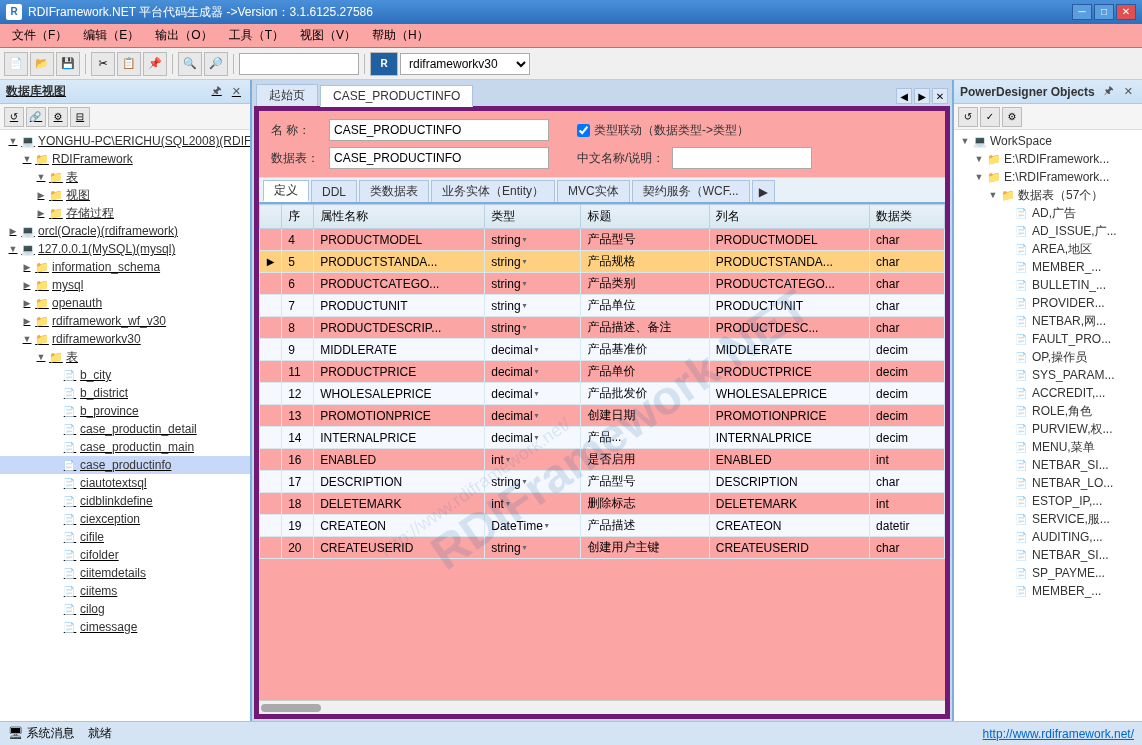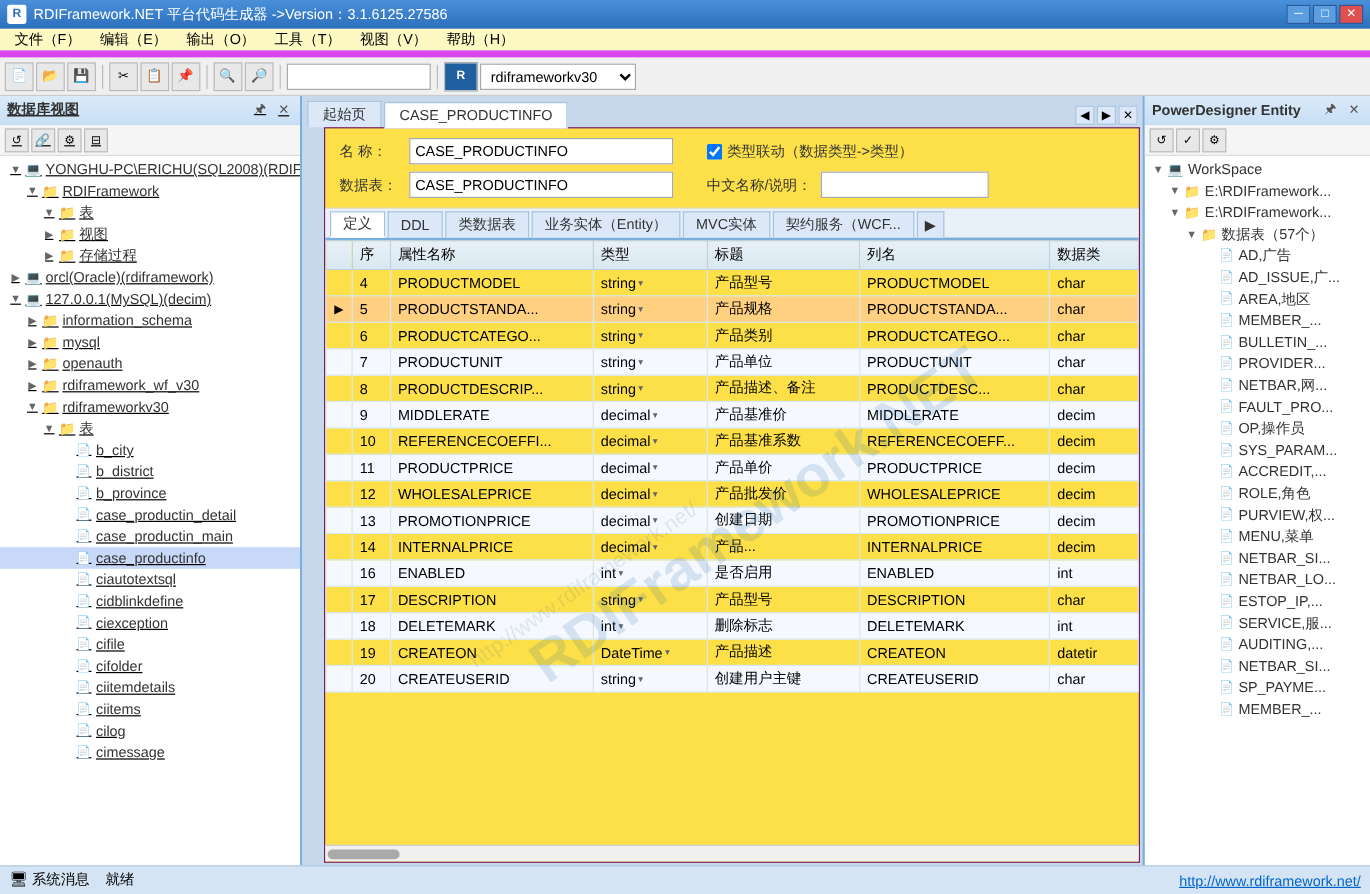--- a/index.html
+++ b/index.html
@@ -18,26 +18,26 @@
     .title-bar-icon { width: 16px; height: 16px; margin-right: 6px; background: #fff; border-radius: 2px; display: inline-block; font-size: 10px; text-align: center; line-height: 16px; color: #2c6fbd; font-weight: bold; }
     .title-bar-text { flex: 1; }
     .title-bar-buttons { display: flex; gap: 2px; }
     .title-btn { width: 20px; height: 16px; background: #5a9ee0; border: 1px solid #2c5a9e; color: white; font-size: 10px; cursor: pointer; text-align: center; line-height: 14px; }
     .title-btn.close { background: #e05050; }
     .title-btn.max { background: #5a9ee0; }
     .title-btn.min { background: #5a9ee0; }
 
     
     .menu-bar {
-      background: #fef9c3;
+      background: #fca5a5;
       height: 24px;
       display: flex;
       align-items: center;
       padding: 0 4px;
-      border-bottom: 6px solid #d946ef;
+      border-bottom: 1px solid #d946ef;
       font-size: 12px;
     }
     .menu-item { padding: 2px 8px; cursor: pointer; }
 
     
     .toolbar {
       background: #f0f0f0;
       height: 32px;
       display: flex;
       align-items: center;
@@ -204,23 +204,23 @@
       background: #dce8f8;
       border: 1px solid #aac4e0;
       cursor: pointer;
       font-size: 10px;
       display: flex; align-items: center; justify-content: center;
     }
 
     
     .content-area {
       flex: 1;
-      background: #fde047;
-      border: 1px solid #701a75;
-      margin: 0 2px 2px 18px;
+      background: #fca5a5;
+      border: 5px solid #701a75;
+      margin: 0 2px 2px 2px;
       display: flex;
       flex-direction: column;
       overflow: hidden;
     }
 
     
     .form-section {
       padding: 8px 12px;
       display: flex;
       flex-direction: column;
@@ -494,21 +494,21 @@
             <span class="tree-label">存储过程</span>
           </div>
           <div class="tree-node" style="padding-left: 6px;">
             <span class="tree-expand" style="font-size: 9px; color: rgb(102, 102, 102);">▶</span>
             <span class="tree-icon" style="color: rgb(74, 127, 181);">💻</span>
             <span class="tree-label">orcl(Oracle)(rdiframework)</span>
           </div>
           <div class="tree-node" style="padding-left: 6px;">
             <span class="tree-expand" style="font-size: 9px; color: rgb(102, 102, 102);">▼</span>
             <span class="tree-icon" style="color: rgb(74, 127, 181);">💻</span>
-            <span class="tree-label">127.0.0.1(MySQL)(decim)</span>
+            <span class="tree-label">127.0.0.1(MySQL)(mysql)</span>
           </div>
           <div class="tree-node" style="padding-left: 20px;">
             <span class="tree-expand" style="font-size: 9px; color: rgb(102, 102, 102);">▶</span>
             <span class="tree-icon" style="color: rgb(245, 166, 35);">📁</span>
             <span class="tree-label">information_schema</span>
           </div>
           <div class="tree-node" style="padding-left: 20px;">
             <span class="tree-expand" style="font-size: 9px; color: rgb(102, 102, 102);">▶</span>
             <span class="tree-icon" style="color: rgb(245, 166, 35);">📁</span>
             <span class="tree-label">mysql</span>
@@ -751,34 +751,20 @@
                     <span>decimal</span>
                     <span class="cell-arrow">▾</span>
                   </div>
                 </td>
                 <td>产品基准价</td>
                 <td>MIDDLERATE</td>
                 <td>decim</td>
               </tr>
               <tr>
                 <td style="width: 12px; text-align: center; font-size: 10px;"></td>
-                <td>10</td>
-                <td>REFERENCECOEFFI...</td>
-                <td style="cursor: pointer;">
-                  <div class="cell-dropdown">
-                    <span>decimal</span>
-                    <span class="cell-arrow">▾</span>
-                  </div>
-                </td>
-                <td>产品基准系数</td>
-                <td>REFERENCECOEFF...</td>
-                <td>decim</td>
-              </tr>
-              <tr>
-                <td style="width: 12px; text-align: center; font-size: 10px;"></td>
                 <td>11</td>
                 <td>PRODUCTPRICE</td>
                 <td style="cursor: pointer;">
                   <div class="cell-dropdown">
                     <span>decimal</span>
                     <span class="cell-arrow">▾</span>
                   </div>
                 </td>
                 <td>产品单价</td>
                 <td>PRODUCTPRICE</td>
@@ -901,21 +887,21 @@
       </div>
 
       <div class="table-scrollbar">
         <div style="width:60px; height:8px; background:#aaa; border-radius:4px; cursor:pointer;"></div>
       </div>
     </div>
   </div>
 
   <div class="right-panel">
     <div class="right-panel-header">
-      <span class="panel-title">PowerDesigner Entity</span>
+      <span class="panel-title">PowerDesigner Objects</span>
       <span class="panel-btn">🖈</span>
       <span class="panel-btn">✕</span>
     </div>
     <div class="right-tree-toolbar">
       <button class="tree-btn">↺</button>
       <button class="tree-btn">✓</button>
       <button class="tree-btn">⚙</button>
     </div>
     <div class="right-tree-content">
       <div id="right-tree-nodes">

